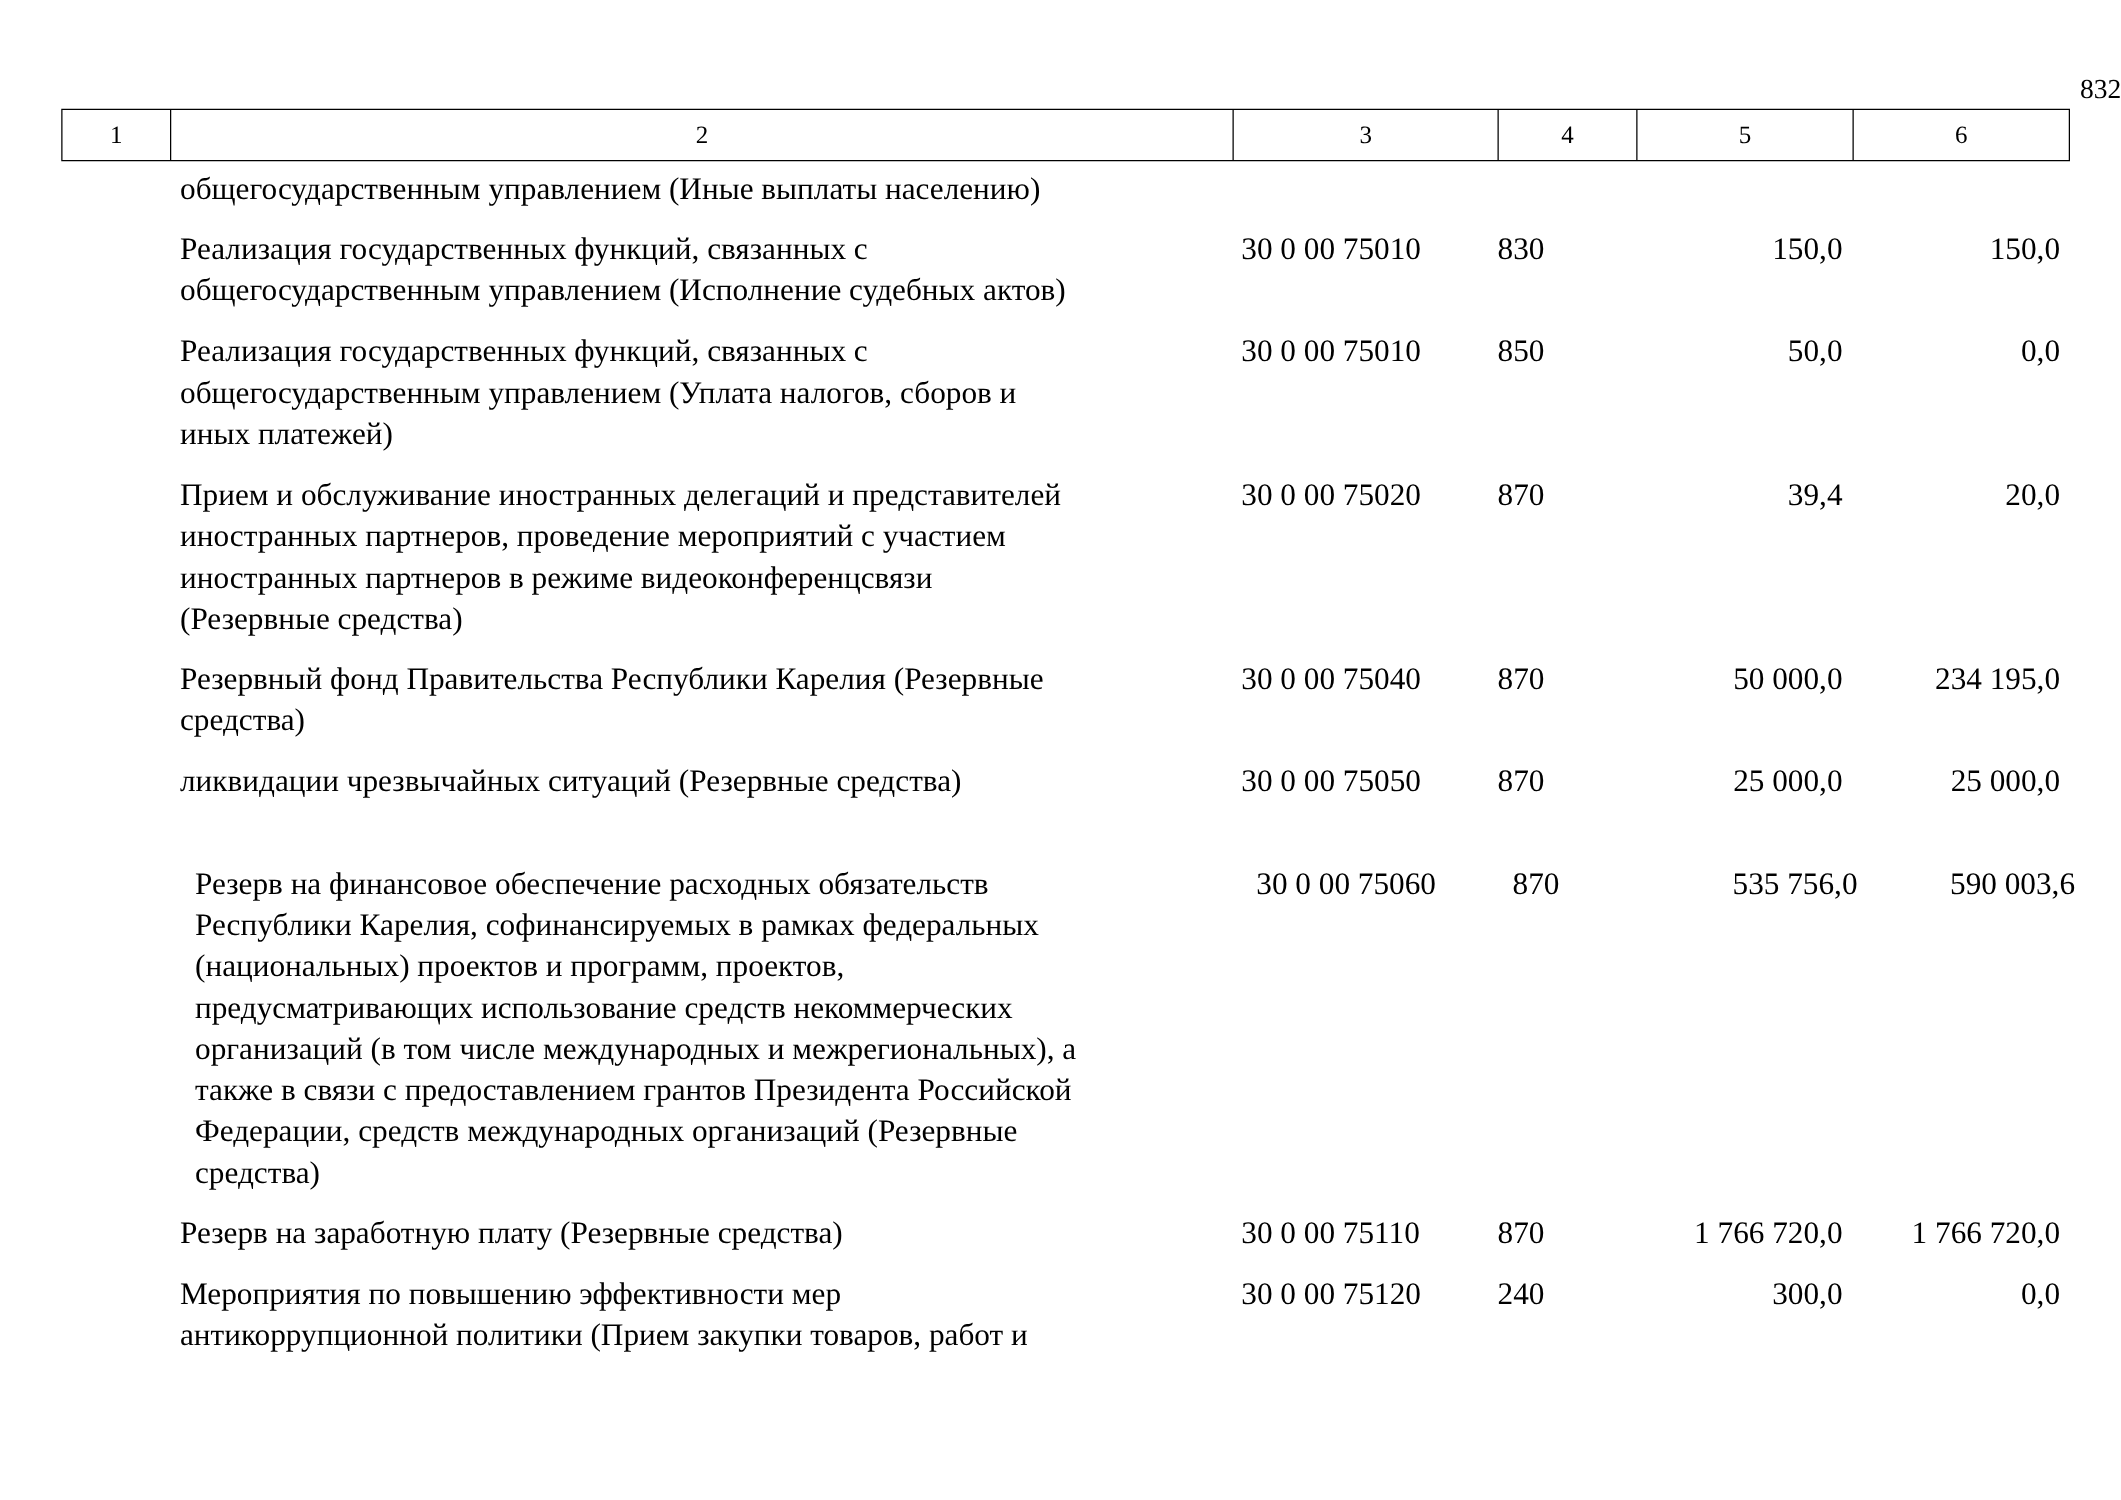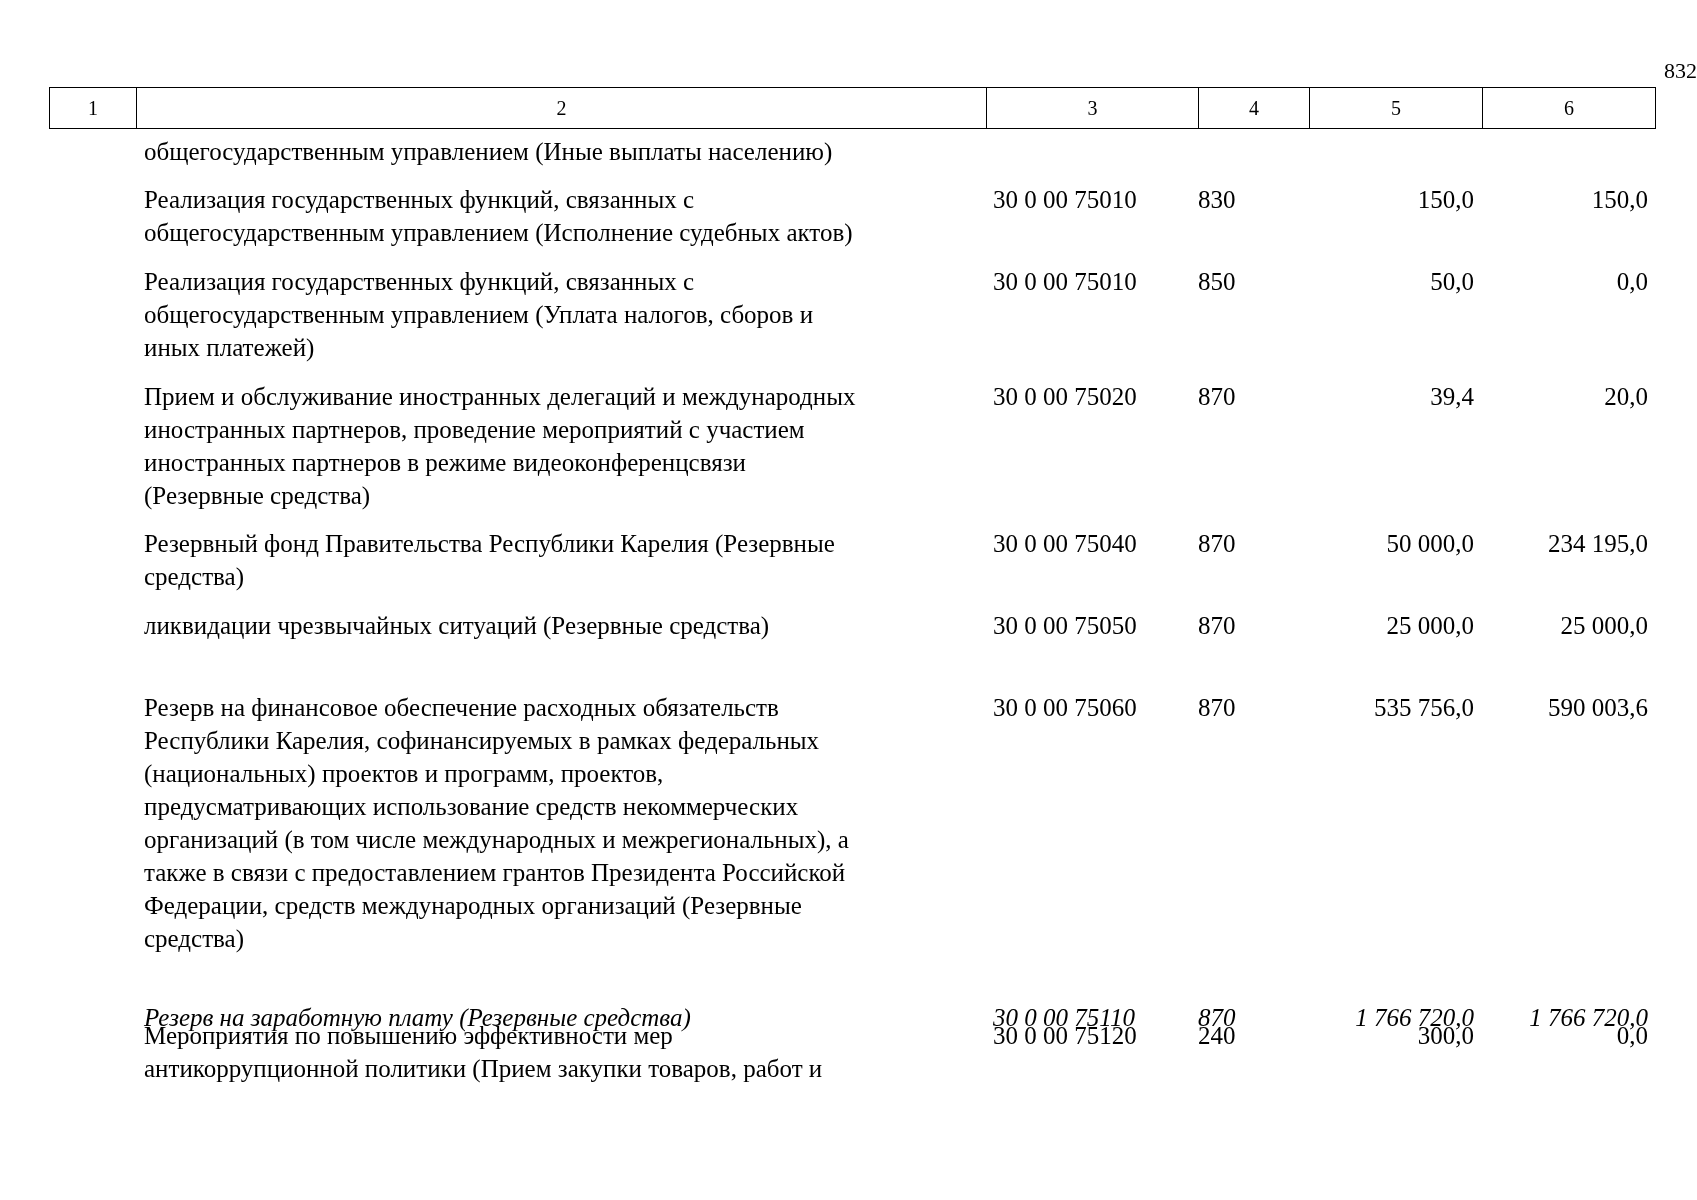--- a/index.html
+++ b/index.html
@@ -61,21 +61,21 @@
         <span class="line">общегосударственным управлением (Уплата налогов, сборов и</span>
         <span class="line">иных платежей)</span>
       </div>
       <div class="c-code">30 0 00 75010</div>
       <div class="c-grp">850</div>
       <div class="c-v1">50,0</div>
       <div class="c-v2">0,0</div>
     </div>
     <div class="row" style="position: absolute; top: 245px; left: 0px; width: 1697px; height: 132px;">
       <div class="c-desc">
-        <span class="line">Прием и обслуживание иностранных делегаций и международных</span>
+        <span class="line">Прием и обслуживание иностранных делегаций и представителей</span>
         <span class="line">иностранных партнеров, проведение мероприятий с участием</span>
         <span class="line">иностранных партнеров в режиме видеоконференцсвязи</span>
         <span class="line">(Резервные средства)</span>
       </div>
       <div class="c-code">30 0 00 75020</div>
       <div class="c-grp">870</div>
       <div class="c-v1">39,4</div>
       <div class="c-v2">20,0</div>
     </div>
     <div class="row" style="position: absolute; top: 392px; left: 0px; width: 1697px; height: 66px;">
@@ -90,37 +90,37 @@
     </div>
     <div class="row" style="position: absolute; top: 474px; left: 0px; width: 1697px; height: 66px;">
       <div class="c-desc">
         <span class="line">ликвидации чрезвычайных ситуаций (Резервные средства)</span>
       </div>
       <div class="c-code">30 0 00 75050</div>
       <div class="c-grp">870</div>
       <div class="c-v1">25 000,0</div>
       <div class="c-v2">25 000,0</div>
     </div>
-    <div class="row" style="position: absolute; top: 556px; left: 0px; width: 1641px; height: 264px;">
+    <div class="row" style="position: absolute; top: 556px; left: 12px; width: 1641px; height: 264px;">
       <div class="c-desc">
         <span class="line">Резерв на финансовое обеспечение расходных обязательств</span>
         <span class="line">Республики Карелия, софинансируемых в рамках федеральных</span>
         <span class="line">(национальных) проектов и программ, проектов,</span>
         <span class="line">предусматривающих использование средств некоммерческих</span>
         <span class="line">организаций (в том числе международных и межрегиональных), а</span>
         <span class="line">также в связи с предоставлением грантов Президента Российской</span>
         <span class="line">Федерации, средств международных организаций (Резервные</span>
         <span class="line">средства)</span>
       </div>
       <div class="c-code">30 0 00 75060</div>
       <div class="c-grp">870</div>
       <div class="c-v1">535 756,0</div>
       <div class="c-v2">590 003,6</div>
     </div>
-    <div class="row" style="position: absolute; top: 866px; left: 0px; width: 1626px; height: 33px; font-style: italic;">
+    <div class="row" style="position: absolute; top: 835px; left: 0px; width: 1626px; height: 33px;">
       <div class="c-desc">
         <span class="line">Резерв на заработную плату (Резервные средства)</span>
       </div>
       <div class="c-code">30 0 00 75110</div>
       <div class="c-grp">870</div>
       <div class="c-v1">1 766 720,0</div>
       <div class="c-v2">1 766 720,0</div>
     </div>
     <div class="row" style="position: absolute; top: 884px; left: 0px; width: 1697px; height: 66px;">
       <div class="c-desc">

